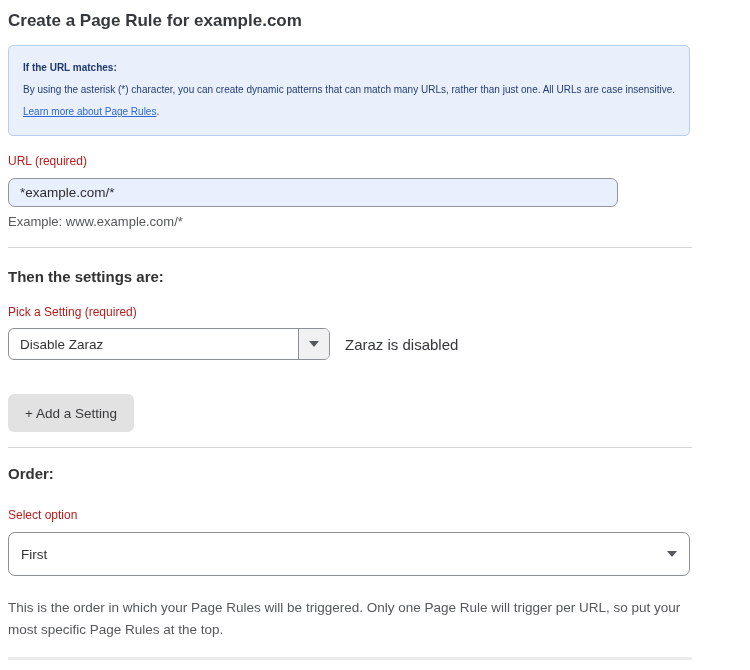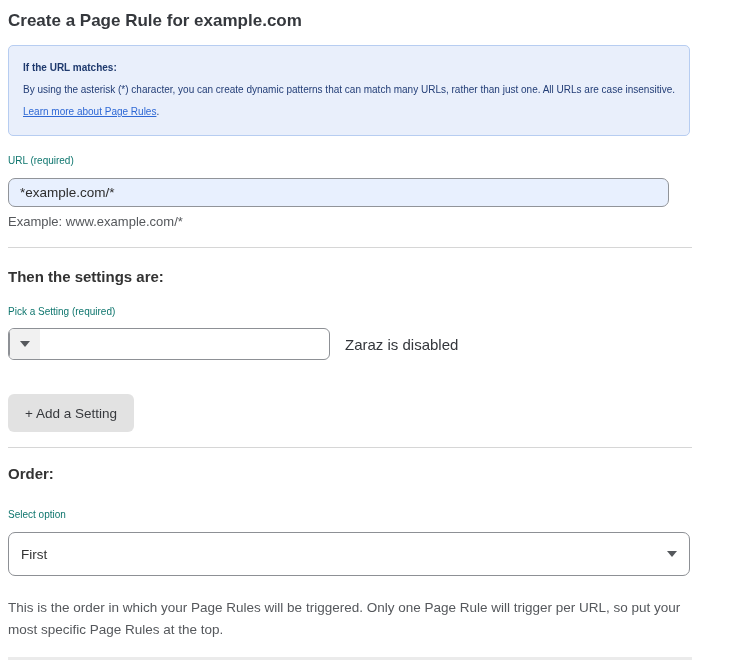--- a/index.html
+++ b/index.html
@@ -42,29 +42,29 @@
     color: #1f3a6e;
   }
   .info-box a.info-link {
     color: #2e68d5;
     text-decoration: underline;
     cursor: pointer;
   }
 
   .field-label {
     margin-top: 16px;
-    font-size: 10px;
-    color: #0f766e;
+    font-size: 12px;
+    color: #b91c1c;
     line-height: 18px;
   }
 
   .url-input {
     display: block;
     margin-top: 8px;
-    width: 661px;
+    width: 610px;
     height: 29px;
     background: #e8f0fe;
     border: 1px solid #919499;
     border-radius: 7px;
     padding: 0 11px;
     font-size: 13.5px;
     color: #2d2d2d;
     font-family: "Liberation Sans", "DejaVu Sans", sans-serif;
     outline: none;
   }
@@ -213,20 +213,21 @@
     <div class="hint-text">Example: www.example.com/*</div>
 
     <div class="divider"></div>
 
     <div class="section-heading">Then the settings are:</div>
 
     <div class="field-label">Pick a Setting (required)</div>
 
     <div class="setting-row">
       <div class="select-box">
+        <span class="select-value">Disable Zaraz</span>
         <span class="select-arrow-seg">
           <span class="caret-down"></span>
         </span>
       </div>
       <span class="setting-status">Zaraz is disabled</span>
     </div>
 
     <button class="btn add-setting">+ Add a Setting</button>
 
     <div class="divider" style="margin-top:15px"></div>

